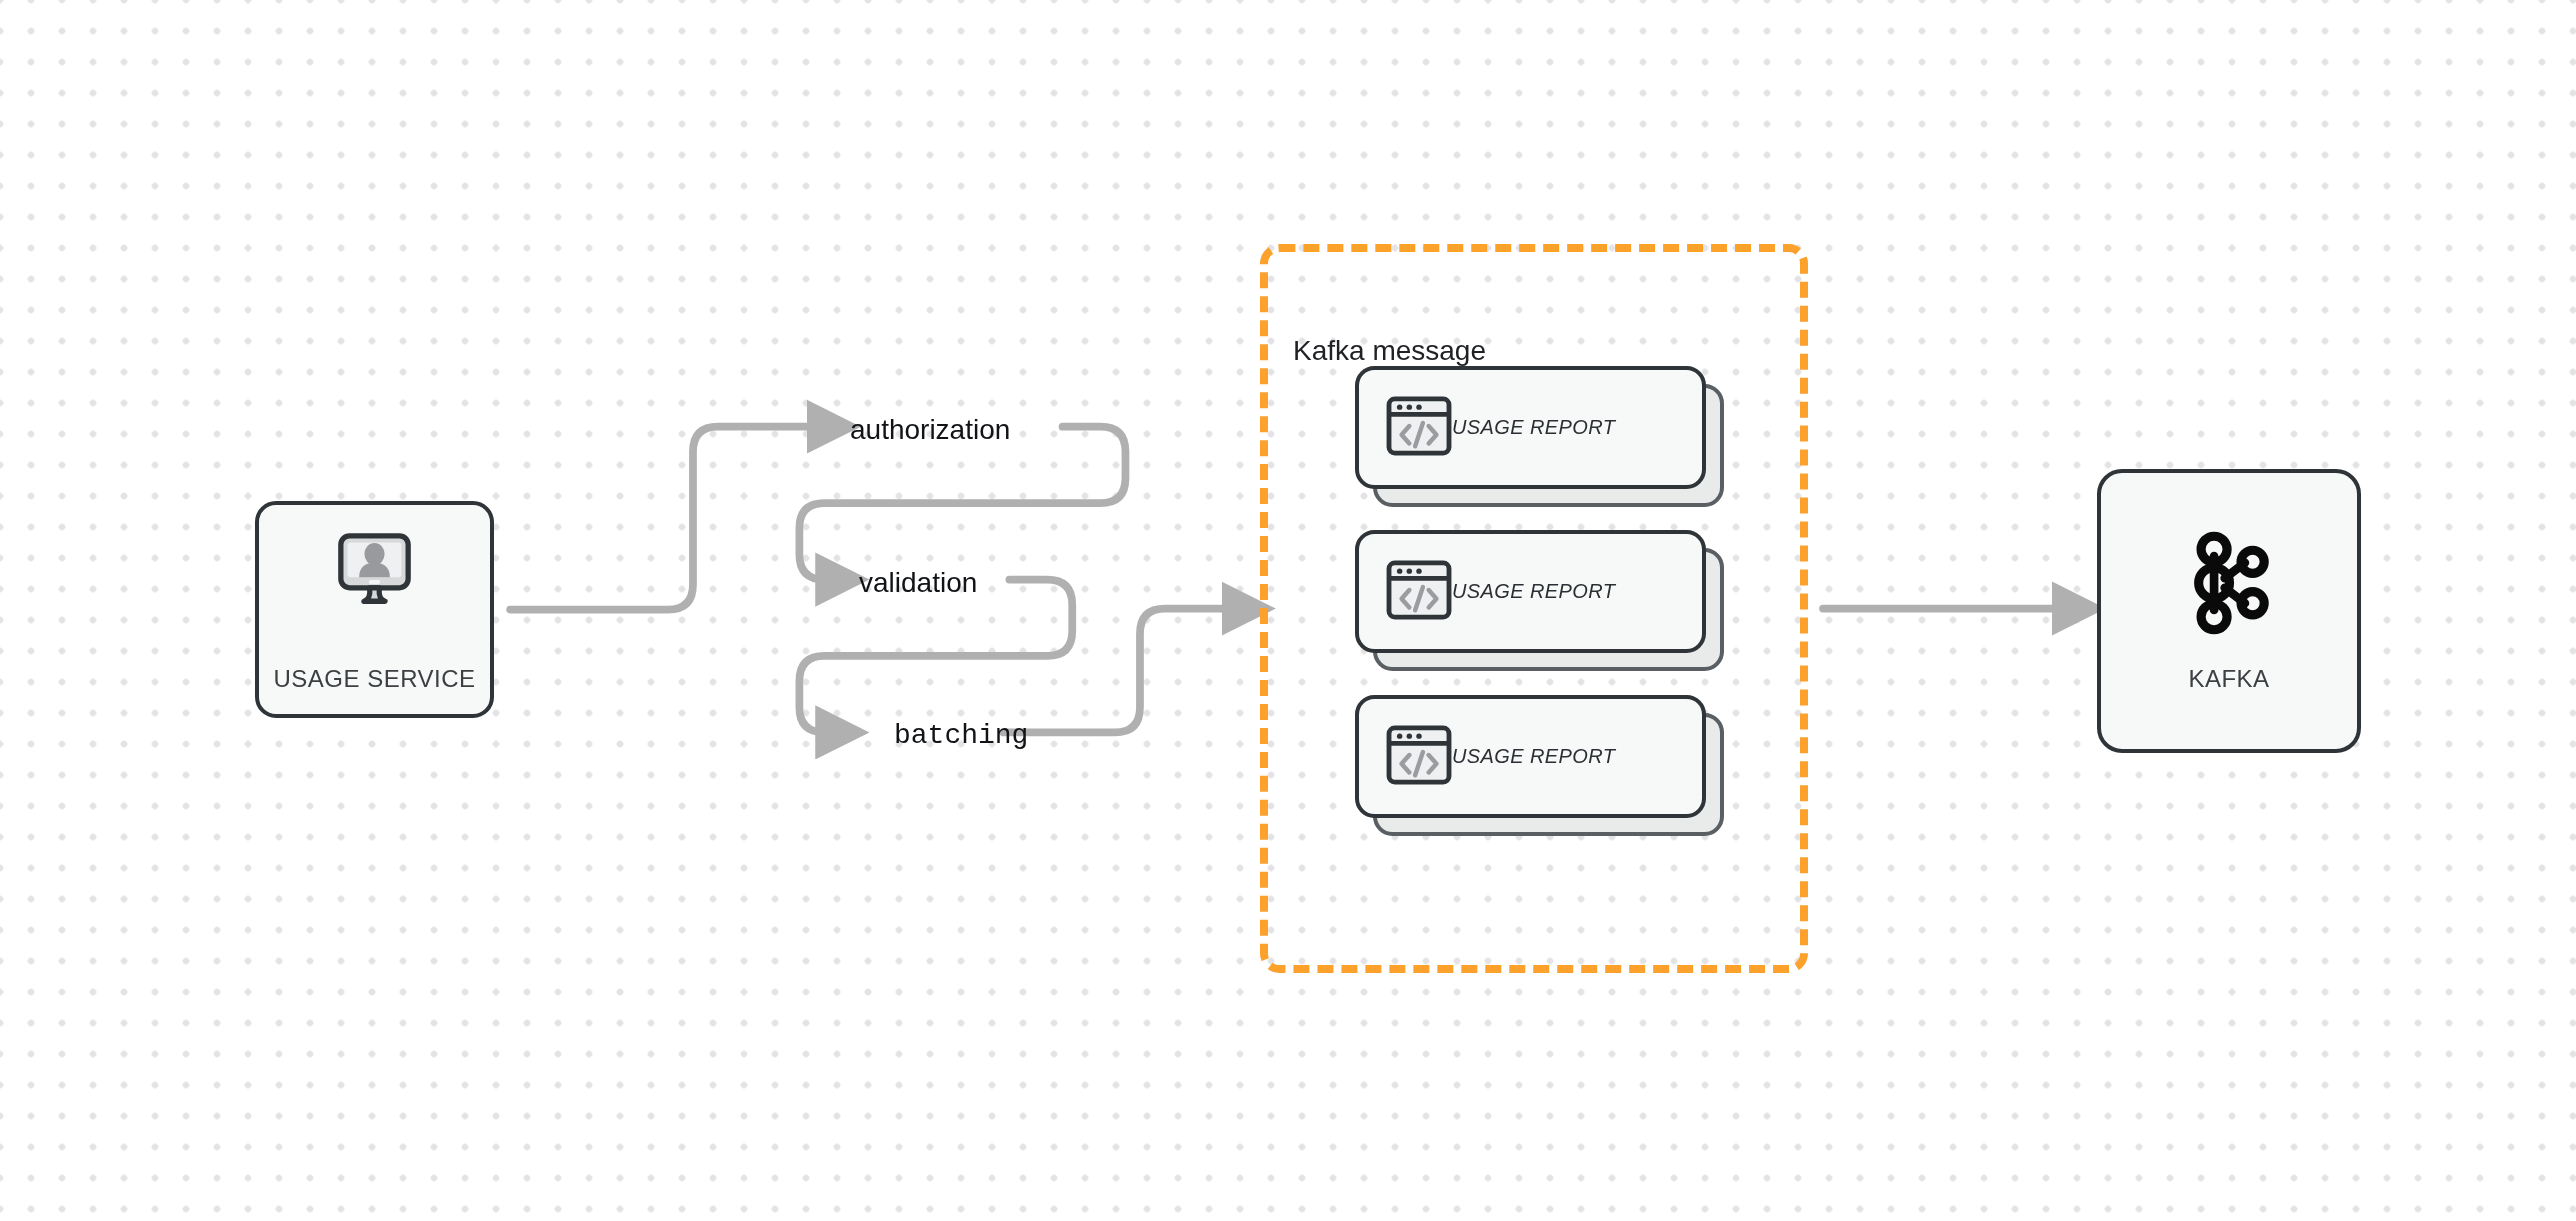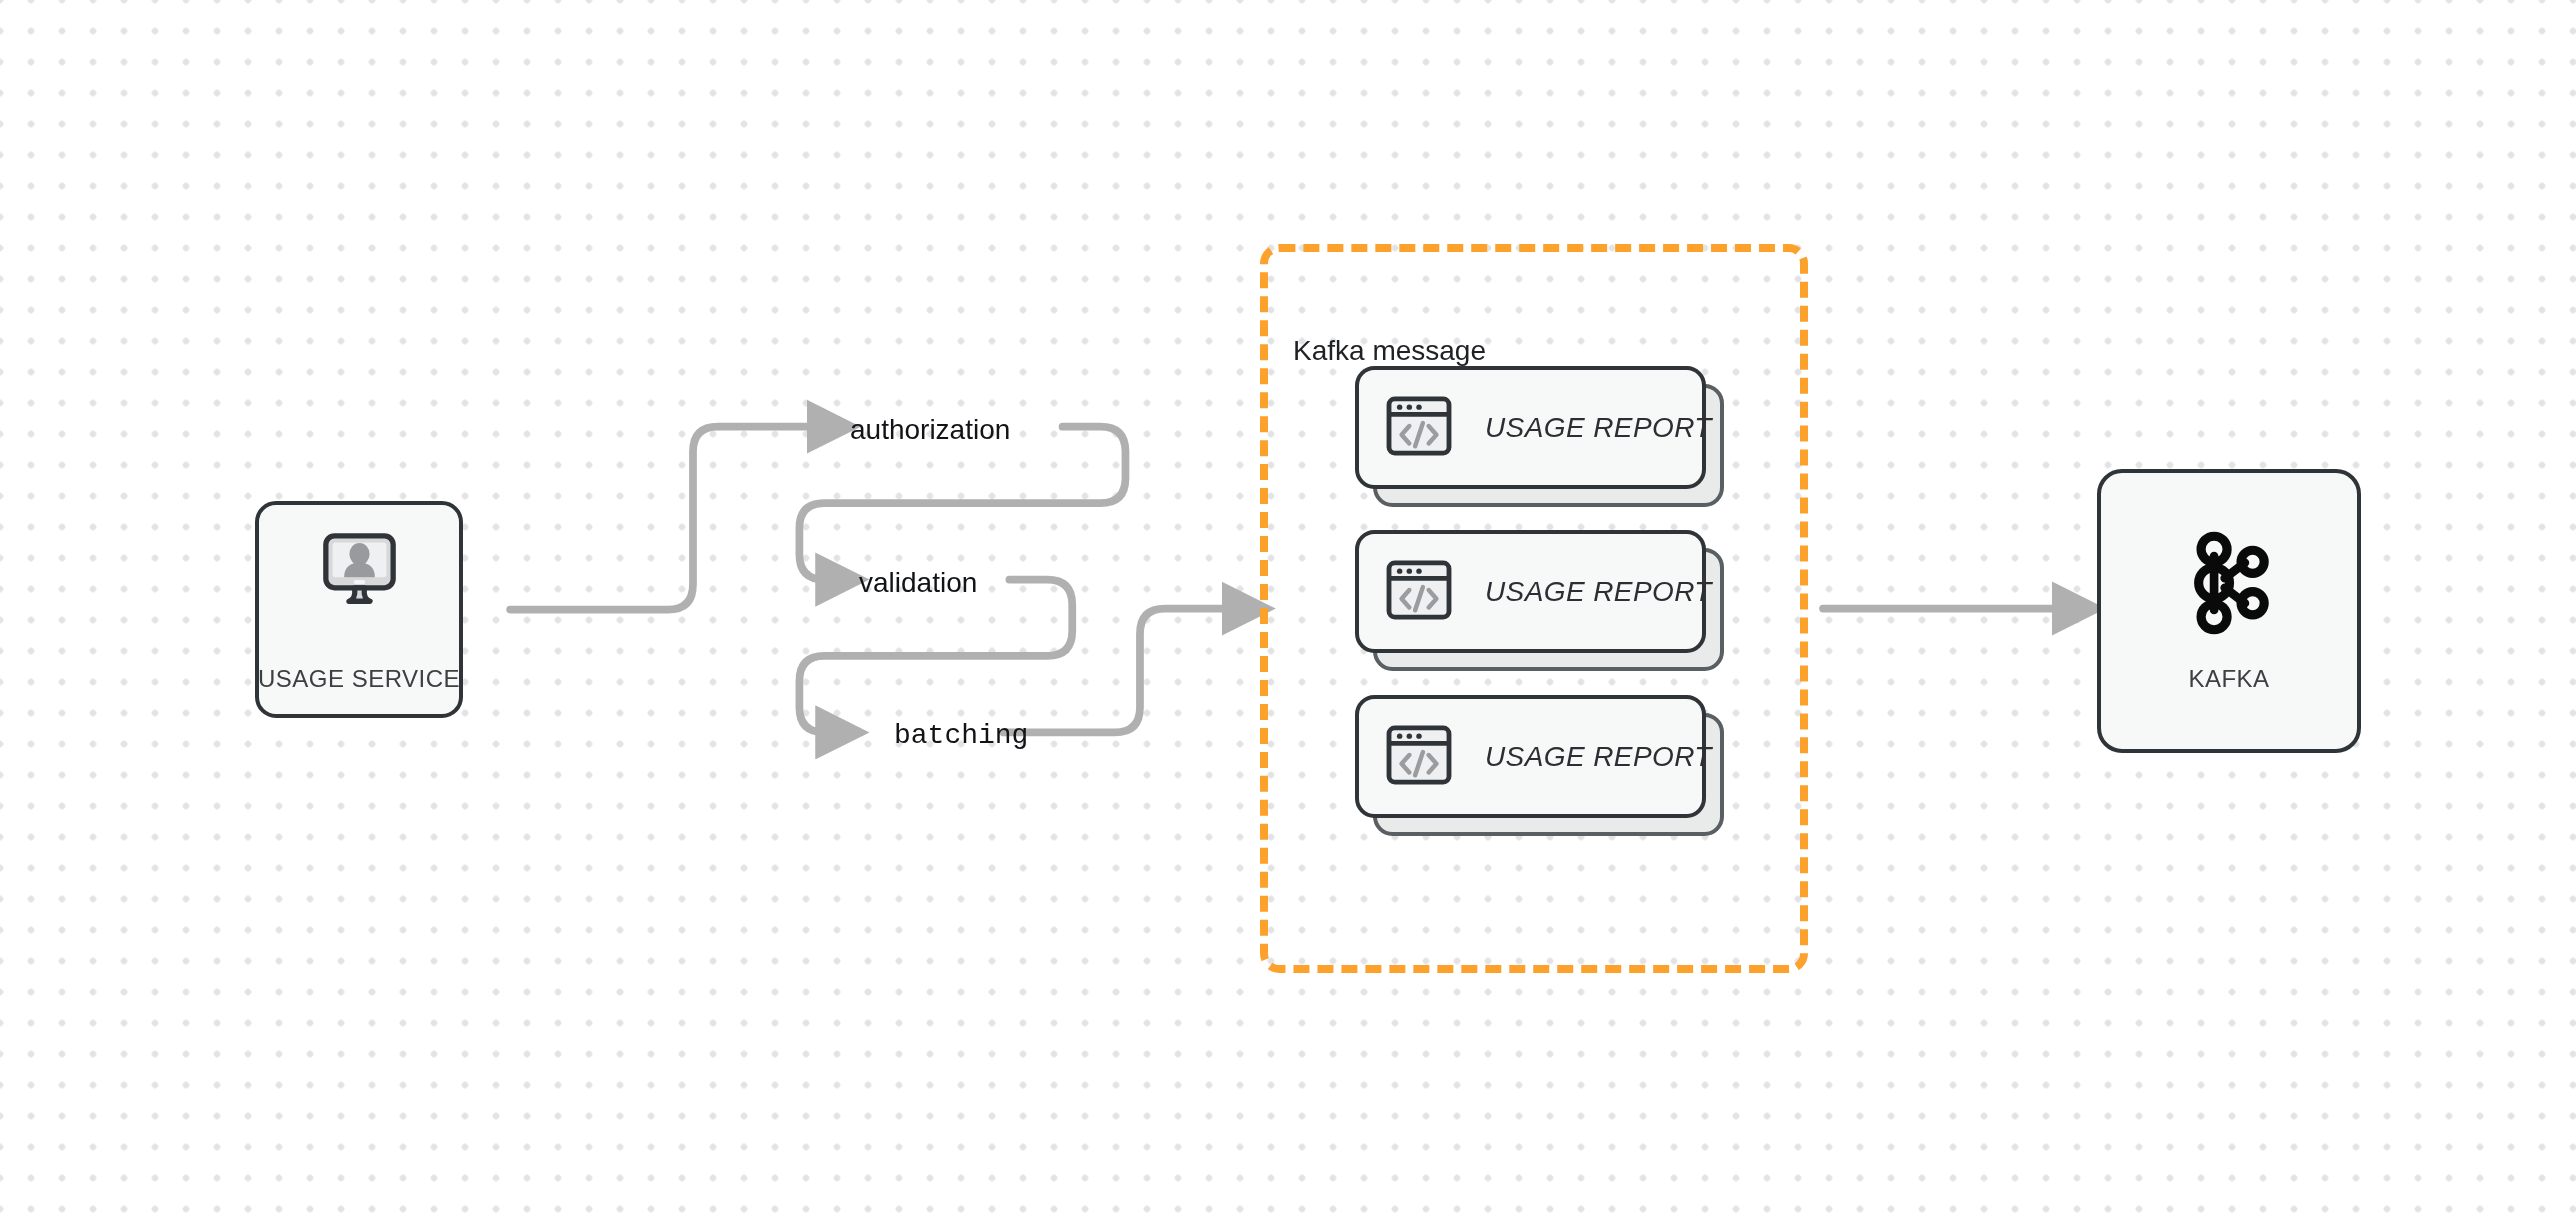--- a/index.html
+++ b/index.html
@@ -44,21 +44,21 @@
   .node-label {
     color: #3c4043;
     letter-spacing: 0.5px;
     white-space: nowrap;
   }
 
   
   #usage-service {
     left: 255px;
     top: 501px;
-    width: 208px;
+    width: 239px;
     height: 217px;
     gap: 36px;
   }
   #usage-service .node-icon { margin-top: 5.8px; }
   #usage-service .node-label {
     font-size: 24px;
     margin-top: 17.4px;
   }
 
   
@@ -122,22 +122,21 @@
     box-sizing: border-box;
     background: #f7f8f8;
     border: 4.8px solid #2f3438;
     border-radius: 19.4px;
     display: flex;
     flex-direction: row;
     align-items: center;
   }
   .report-icon { margin-left: 27px; flex: 0 0 auto; }
   .report-label {
-    margin-left: 33px;
-    font-size: 28px;
+    font-size: 20px;
     font-style: italic;
     color: #2b2f33;
     letter-spacing: 0.4px;
     white-space: nowrap;
   }
 
   
   .step-label {
     position: absolute;
     font-size: 28px;

